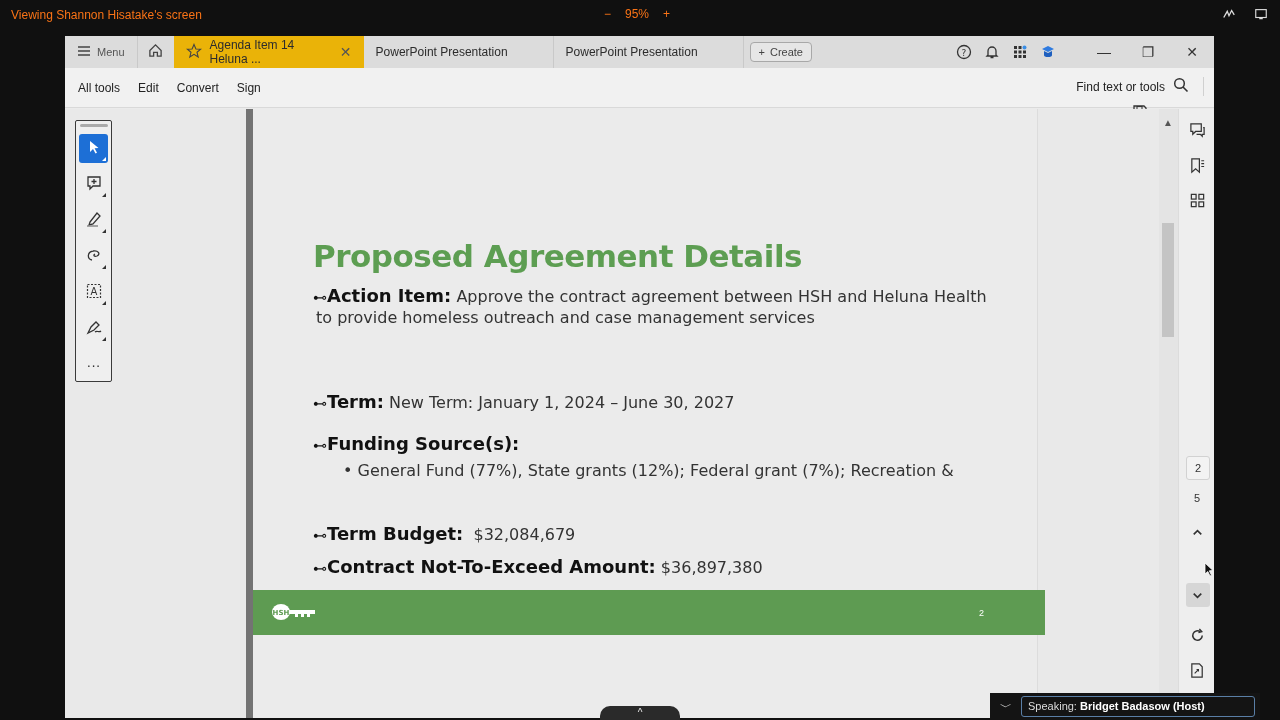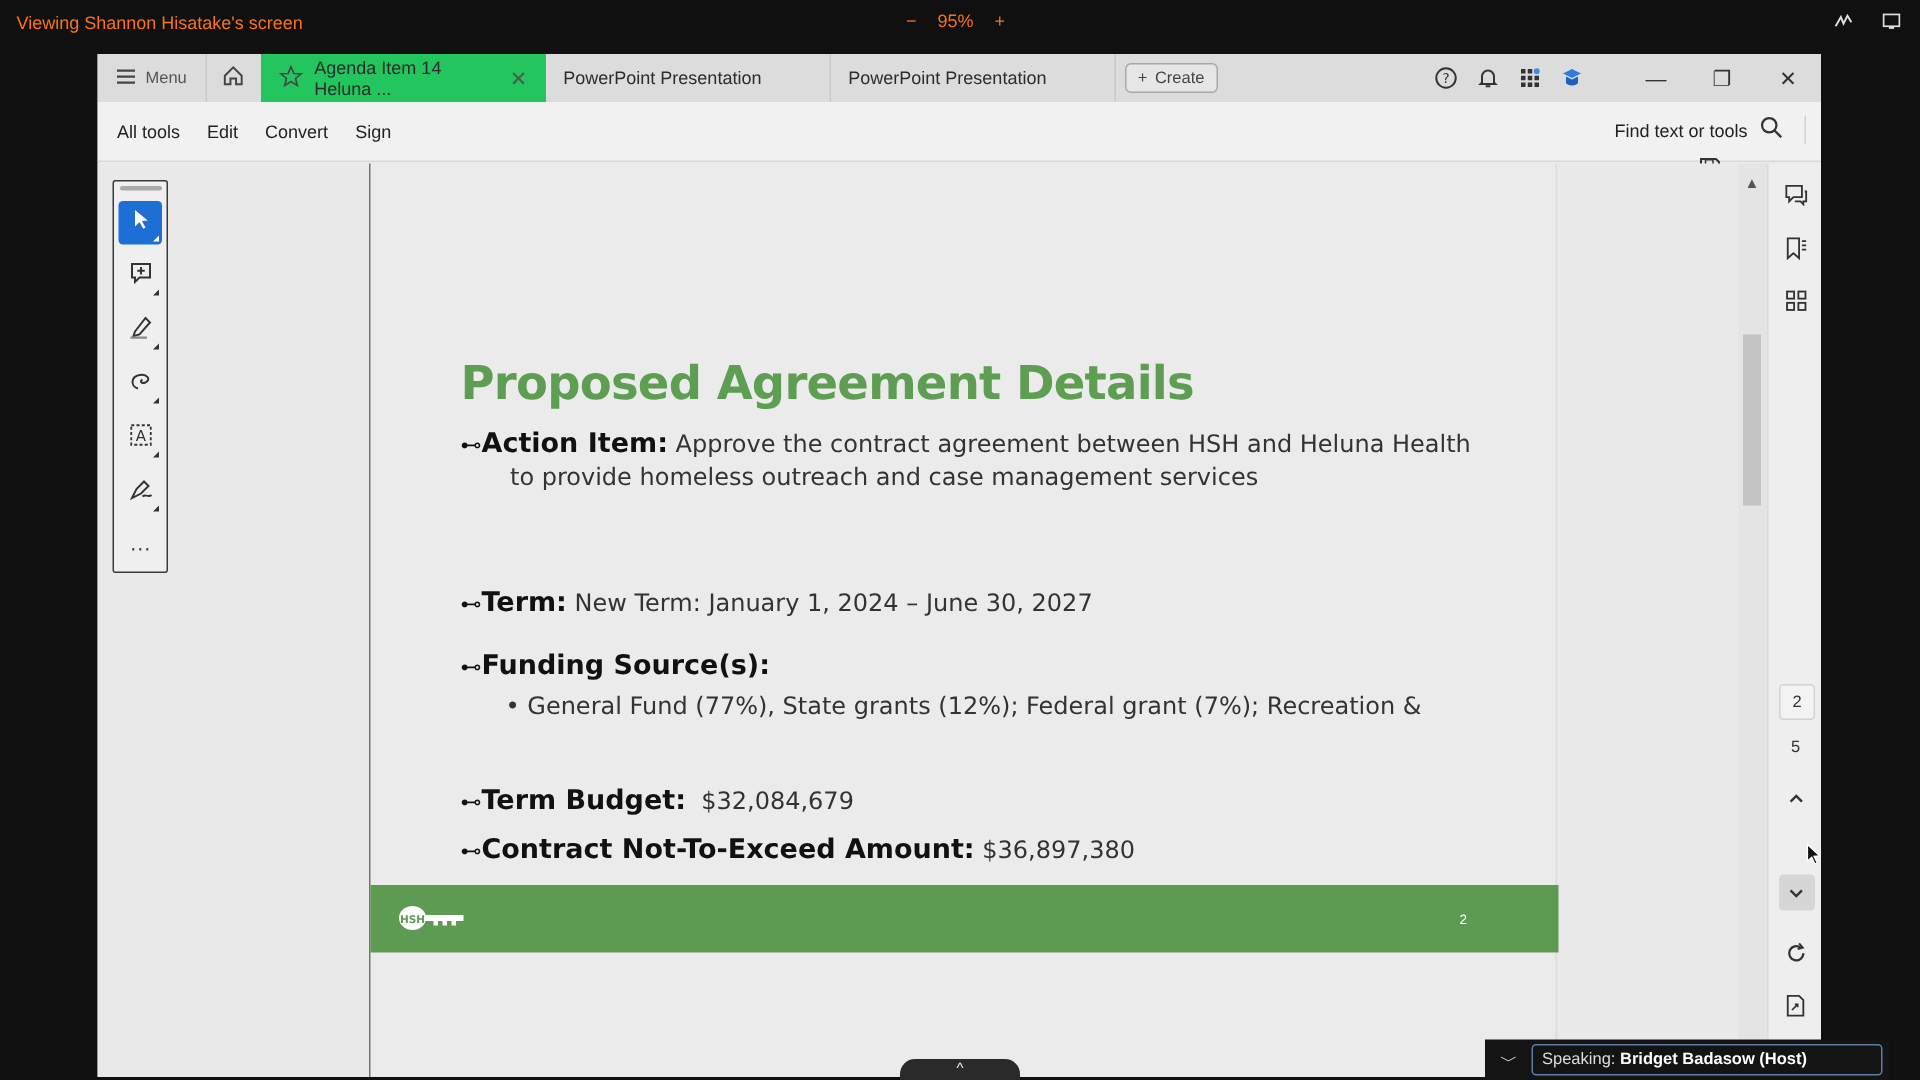--- a/index.html
+++ b/index.html
@@ -9,21 +9,21 @@
   .topbar .zoomctl { position: absolute; left: 604px; top: 7px; display: flex; gap: 14px; align-items: center; font-size: 12px; }
   .topbar .zoomctl span { cursor: pointer; }
   .topbar .tr-icons { position: absolute; right: 12px; top: 7px; display: flex; gap: 18px; }
   .topbar .tr-icons svg { width: 14px; height: 14px; }
 
   .app { position: absolute; left: 65px; top: 36px; width: 1149px; height: 682px; background: #ebebeb; overflow: hidden; padding-left: 32px; }
   .tabbar { position: absolute; left: 0; top: 0; width: 100%; height: 32px; background: #dcdcdc; display: flex; align-items: center; font-size: 12px; color: #2c2c2c; }
   .menu-btn { display: flex; align-items: center; gap: 6px; padding: 0 12px; height: 100%; color: #555; font-size: 11px; border-right: 1px solid #c9c9c9; }
   .home-btn { width: 36px; height: 100%; display: flex; align-items: center; justify-content: center; }
   .tab { height: 100%; display: flex; align-items: center; padding: 0 12px; gap: 8px; }
-  .tab.active { background: #22c55e; width: 190px; }
+  .tab.active { background: #eab308; width: 190px; }
   .tab.inactive { width: 190px; border-right: 1px solid #c9c9c9; }
   .tab .close { margin-left: auto; color: #555; font-size: 14px; }
   .create-btn { margin-left: 6px; border: 1px solid #a8a8a8; border-radius: 4px; height: 20px; padding: 0 8px; display: flex; align-items: center; gap: 5px; font-size: 11px; color: #444; background: #e6e6e6; }
   .tab-right { margin-left: auto; display: flex; align-items: center; height: 100%; }
   .tab-right .ico { width: 28px; display: flex; justify-content: center; }
   .winctl { display: flex; margin-left: 20px; }
   .winctl div { width: 44px; display: flex; justify-content: center; color: #333; font-size: 14px; }
 
   .toolbar { position: absolute; left: 0; top: 32px; width: 100%; height: 40px; background: #f1f1f1; border-bottom: 1px solid #d9d9d9; font-size: 12px; color: #222; }
   .toolbar .left { position: absolute; left: 13px; top: 13px; display: flex; gap: 18px; }
@@ -34,21 +34,21 @@
 
   .workspace { position: absolute; left: 0; top: 73px; width: 1113px; height: 609px; background: #e9e9e9; }
   .quicktools { position: absolute; left: 10px; top: 11px; width: 37px; height: 262px; border: 1px solid #3a3a3a; border-radius: 2px; background: #efefef; }
   .quicktools .grip { width: 28px; height: 3px; background: #aaa; margin: 3px auto 0; border-radius: 2px; }
   .qt { width: 29px; height: 29px; margin: 7px auto 0; display: flex; align-items: center; justify-content: center; border-radius: 3px; position: relative; }
   .qt.active { background: #1d6fd6; }
   .qt .tri { position: absolute; right: 2px; bottom: 2px; width: 0; height: 0; border-left: 4px solid transparent; border-bottom: 4px solid #333; }
   .qt.active .tri { border-bottom-color: #fff; }
   .qt svg { width: 16px; height: 16px; }
 
-  .page { position: absolute; left: 181px; top: 0; width: 792px; height: 609px; background: #ebebeb; border-left: 1px solid #737373; border-right: 1px solid #dcdcdc; }
+  .page { position: absolute; left: 181px; top: 0; width: 792px; height: 609px; background: #ebebeb; border-left: 7px solid #737373; border-right: 1px solid #dcdcdc; }
   .slide-title { position: absolute; left: 60px; top: 129px; font-size: 31px; font-weight: bold; color: #5d9e52; font-family: "DejaVu Sans", sans-serif; letter-spacing: -0.5px; }
   .bullet { position: absolute; left: 60px; font-size: 16px; color: #333; line-height: 22px; font-family: "DejaVu Sans", sans-serif; }
   .bullet .k { font-weight: bold; font-size: 18px; color: #111; text-align: right; }
   .bullet .arrow { font-size: 14px; color: #111; }
   .sub { position: absolute; left: 90px; font-size: 16px; color: #333; line-height: 22px; font-family: "DejaVu Sans", sans-serif; width: 620px; }
   .footer-band { position: absolute; left: 0; top: 481px; width: 792px; height: 45px; background: #5e9b52; }
   .footer-band .logo { position: absolute; left: 18px; top: 11px; }
   .footer-band .pnum { position: absolute; left: 726px; top: 18px; font-size: 9px; color: #fff; }
 
   .vscroll { position: absolute; left: 1094px; top: 0; width: 19px; height: 609px; background: #e4e4e4; }
@@ -249,21 +249,21 @@
         <span style="color:#333;font-size:14px;">···</span>
       </div>
     </div>
 
     <div class="page">
       <div class="slide-title">Proposed Agreement Details</div>
 
       <div class="bullet" style="top:176px;">
         <span class="arrow">⊷</span><span class="k">Action Item:</span><span> Approve the contract agreement between HSH and Heluna Health</span>
       </div>
-      <div class="sub" style="left:93px; top:198px;">to provide homeless outreach and case management services</div>
+      <div class="sub" style="left:63px; top:198px;">to provide homeless outreach and case management services</div>
 
 
       <div class="bullet" style="top:282px;">
         <span class="arrow">⊷</span><span class="k">Term:</span><span> New Term: January 1, 2024 – June 30, 2027</span>
       </div>
 
       <div class="bullet" style="top:324px;">
         <span class="arrow">⊷</span><span class="k">Funding Source(s):</span>
       </div>
       <div class="sub" style="top:351px;">• General Fund (77%), State grants (12%); Federal grant (7%); Recreation &amp;</div>

